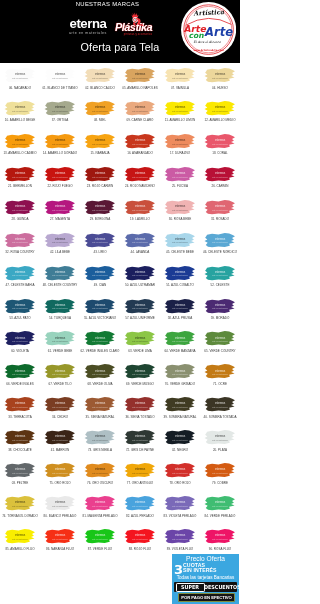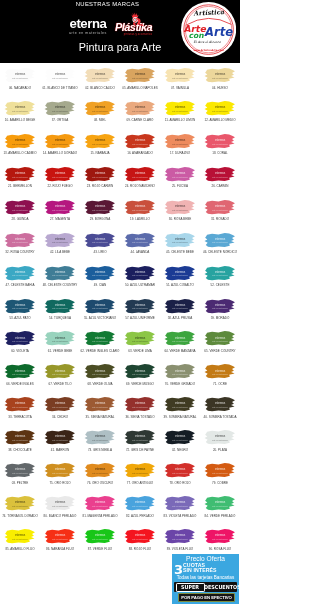--- a/index.html
+++ b/index.html
@@ -83,21 +83,21 @@
         <path d="M24 116 q114 -66 228 -4" fill="none" stroke="#e02027" stroke-width="4"></path>
         <text x="142" y="64" text-anchor="middle" font-family="DejaVu Serif, serif" font-style="italic" font-weight="700" font-size="32" fill="#111" transform="rotate(-3 142 64)">Artística</text>
         <text x="16" y="150" font-family="DejaVu Sans, sans-serif" font-style="italic" font-weight="700" font-size="46" fill="#e02027">Arte</text>
         <text x="40" y="180" font-family="DejaVu Sans, sans-serif" font-style="italic" font-weight="700" font-size="38" fill="#17a03d">con</text>
         <text x="120" y="172" font-family="DejaVu Sans, sans-serif" font-style="italic" font-weight="700" font-size="58" fill="#1d3fa8">Arte</text>
         <text x="132" y="204" text-anchor="middle" font-family="DejaVu Serif, serif" font-style="italic" font-size="15" fill="#111">El Arte al Alcance</text>
         <text x="138" y="246" text-anchor="middle" font-family="DejaVu Sans, sans-serif" font-weight="700" font-size="12" fill="#e02027">www.ArteConArte.com</text>
       </svg>
     </div>
 
-    <div class="title">Pintura para Arte</div>
+    <div class="title">Oferta para Tela</div>
   </div>
 
   <div id="grid">
       <div class="cell" style="left: 0px; top: 0px;">
         <div class="sw">
           <svg viewBox="0 0 360 180" preserveAspectRatio="none">
             <polygon points="57,27 105,18 165,24 225,9 267,15 300,30 322,42 294,60 312,78 285,90 318,105 267,117 273,138 225,150 165,144 105,153 66,147 45,129 63,108 33,90 60,75 39,57 51,39" fill="#fbfbfb"></polygon>
           </svg>
           <div class="mark" style="color:rgba(0,0,0,.5)">
             <div class="m1">eterna</div>

